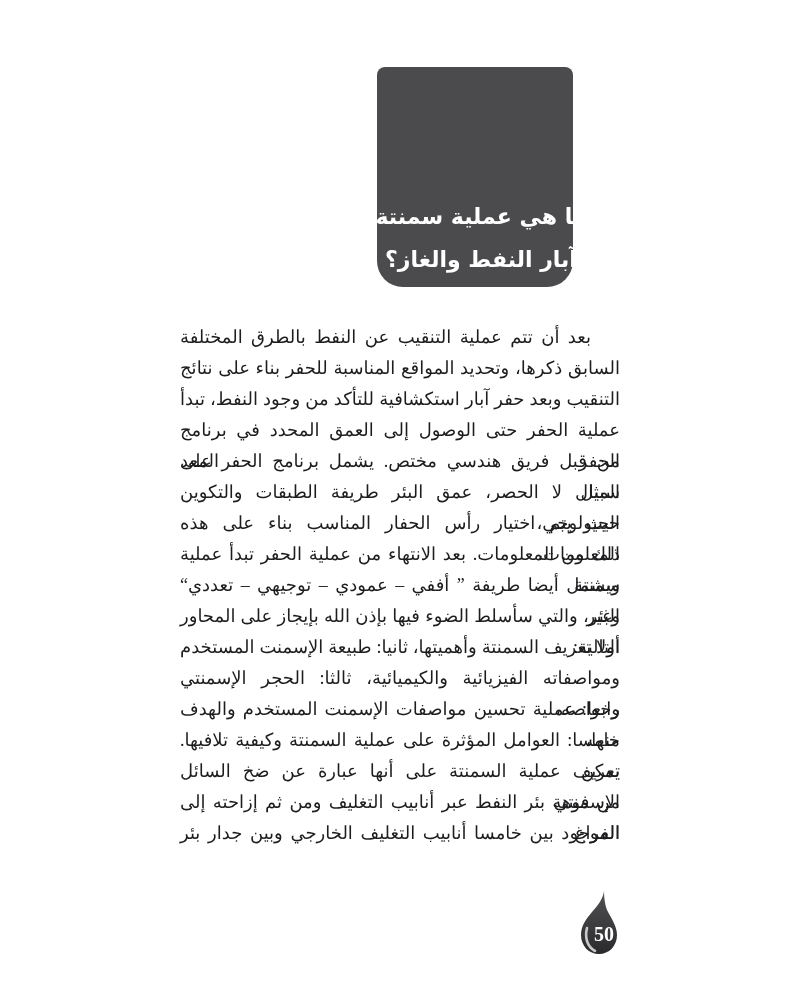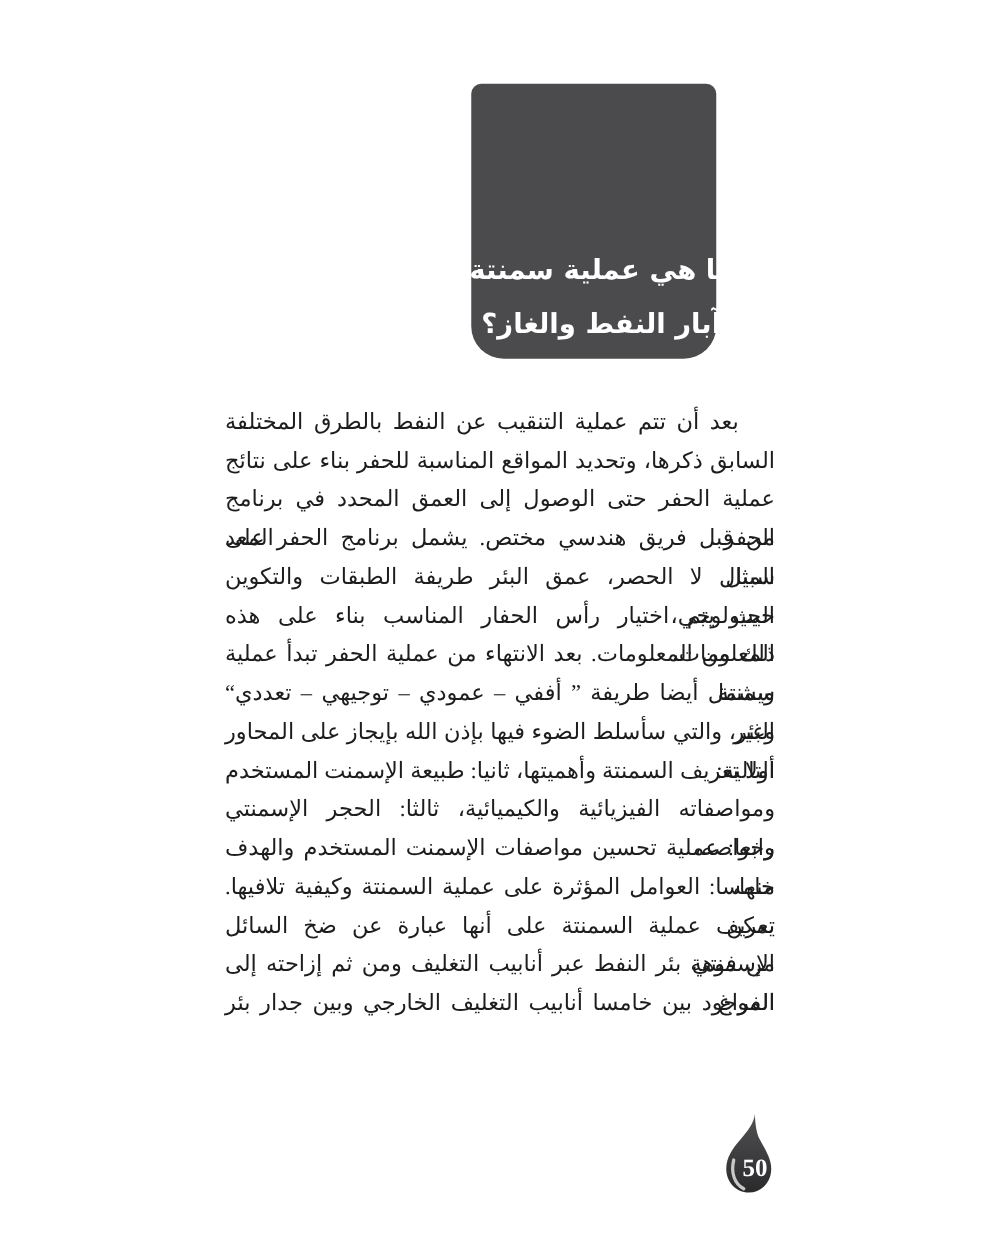--- a/index.html
+++ b/index.html
@@ -82,20 +82,21 @@
 <div class="page">
 
   <div class="title-box">
     <div class="title-line">ما هي عملية سمنتة</div>
     <div class="title-line">آبار النفط والغاز؟</div>
   </div>
 
   <div class="body-text">
       <div class="bline first">بعد أن تتم عملية التنقيب عن النفط بالطرق المختلفة</div>
       <div class="bline">السابق ذكرها، وتحديد المواقع المناسبة للحفر بناء على نتائج</div>
+      <div class="bline">التنقيب وبعد حفر آبار استكشافية للتأكد من وجود النفط، تبدأ</div>
       <div class="bline">عملية الحفر حتى الوصول إلى العمق المحدد في برنامج الحفر المعد</div>
       <div class="bline">من قبل فريق هندسي مختص. يشمل برنامج الحفر على سبيل</div>
       <div class="bline">المثال لا الحصر، عمق البئر طريفة الطبقات والتكوين الجيولوجي،</div>
       <div class="bline">حيث يتم اختيار رأس الحفار المناسب بناء على هذه المعلومات،</div>
       <div class="bline">ذلك من المعلومات. بعد الانتهاء من عملية الحفر تبدأ عملية سمنتة</div>
       <div class="bline">ويشمل أيضا طريفة ” أففي – عمودي – توجيهي – تعددي“ وغير</div>
       <div class="bline">البئر، والتي سأسلط الضوء فيها بإذن الله بإيجاز على المحاور التالية:</div>
       <div class="bline">أولا تعريف السمنتة وأهميتها، ثانيا: طبيعة الإسمنت المستخدم</div>
       <div class="bline">ومواصفاته الفيزيائية والكيميائية، ثالثا: الحجر الإسمنتي وخواصه،</div>
       <div class="bline">رابعا: عملية تحسين مواصفات الإسمنت المستخدم والهدف منها،</div>

